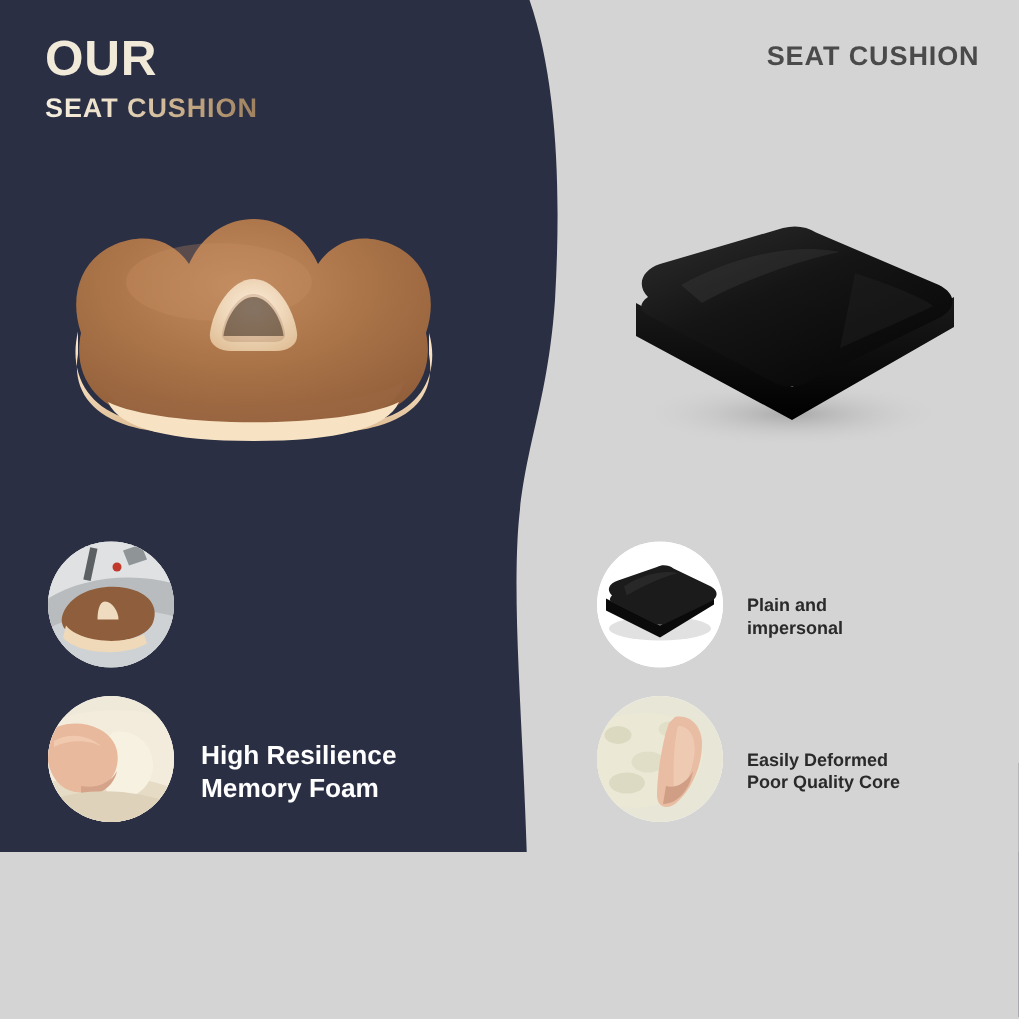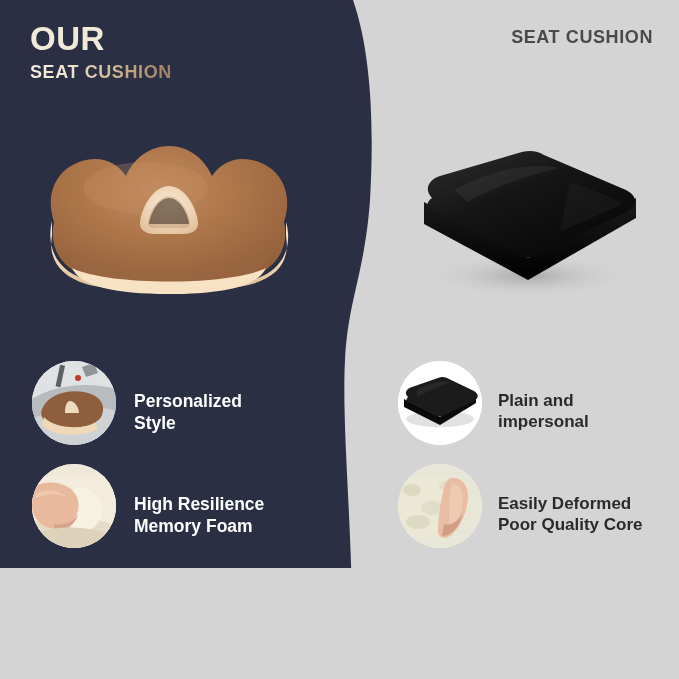--- a/index.html
+++ b/index.html
@@ -100,21 +100,21 @@
     position: absolute;
     left: 104px;
     top: 50%;
     transform: translateY(-50%);
     font-size: 17.5px;
     font-weight: 700;
     line-height: 1.28;
     white-space: pre-line;
   }
   .features.left  .feat-label { color: #ffffff; }
-  .features.right .feat-label { color: #2a2a2a; font-size: 17px; }
+  .features.right .feat-label { color: #2a2a2a; font-size: 12px; }
   .features.right .thumb { left: 0; }
   .features.right .feat-label { left: 100px; }
 </style>
 </head>
 <body>
 
 <div id="stage">
 
   <div class="panel-right"></div>
 
@@ -226,22 +226,20 @@
           <path d="M0 58 C24 46, 58 42, 84 50 L84 84 L0 84 Z" fill="#cfd2d4"></path>
           <path d="M10 48 C16 34, 34 28, 52 31 C68 34, 74 44, 70 54
                    C66 65, 42 70, 24 65 C12 62, 7 56, 10 48 Z" fill="#8f5e3c"></path>
           <path d="M12 56 C20 66, 46 70, 64 62 L66 68 C48 78, 18 74, 10 64 Z" fill="#f0d9b8"></path>
           <path d="M38 40 C43 40, 47 47, 47 52 L33 52 C33 47, 34 40, 38 40 Z" fill="#efdcc0"></path>
           <path d="M50 6 L62 2 L66 12 L54 16 Z" fill="#8f9496"></path>
           <rect x="26" y="4" width="5" height="22" fill="#5c6063" transform="rotate(12 28 14)"></rect>
           <circle cx="46" cy="17" r="3" fill="#c0392b"></circle>
         </svg>
       </div>
-      <div class="feat-label">Personalized
-Style</div>
     </div>
 
     <div class="feat-row">
       <div class="thumb">
         <svg viewBox="0 0 84 84" xmlns="http://www.w3.org/2000/svg">
           <rect width="84" height="84" fill="#efe9da"></rect>
           <path d="M0 18 C20 8, 60 6, 84 16 L84 84 L0 84 Z" fill="#f3ecdd"></path>
           <path d="M0 58 C26 50, 60 52, 84 62 L84 84 L0 84 Z" fill="#e6dcc6"></path>
           <path d="M44 24 C58 22, 70 32, 70 46 C70 60, 58 70, 44 68
                    C38 66, 36 56, 37 46 C38 34, 39 26, 44 24 Z" fill="#f7f1e2"></path>

